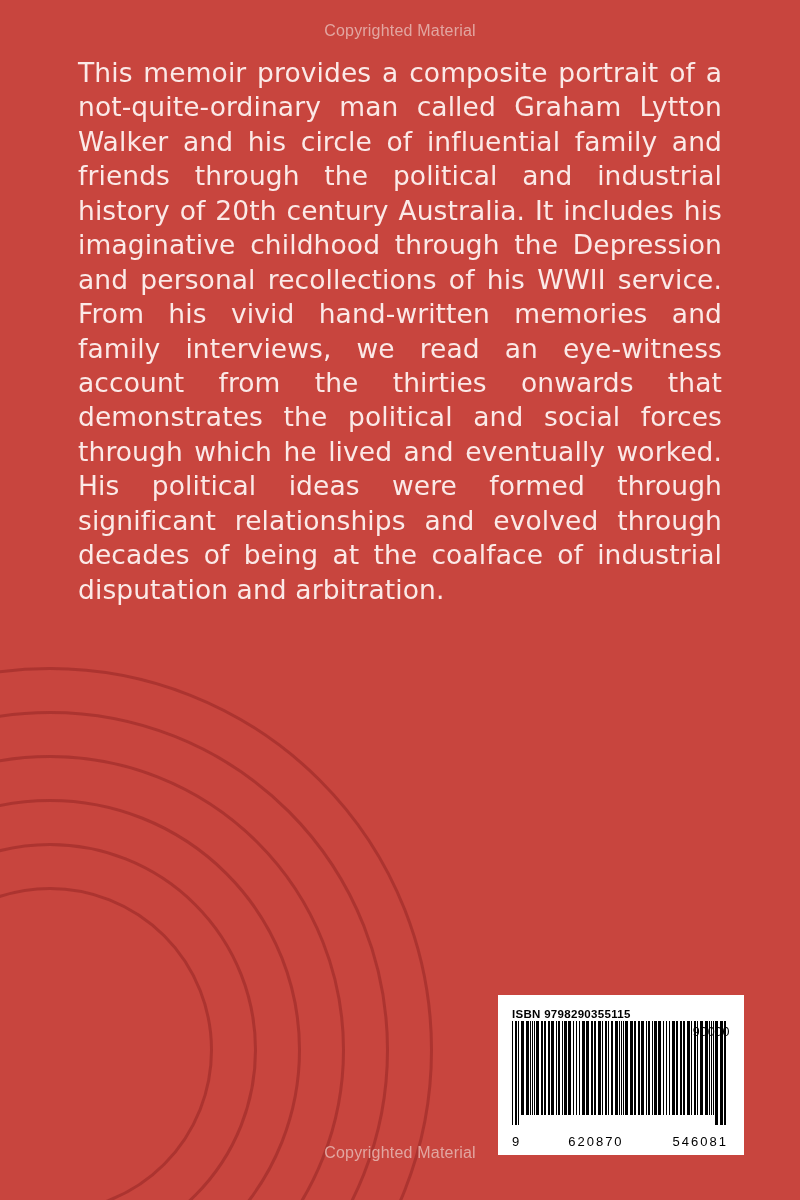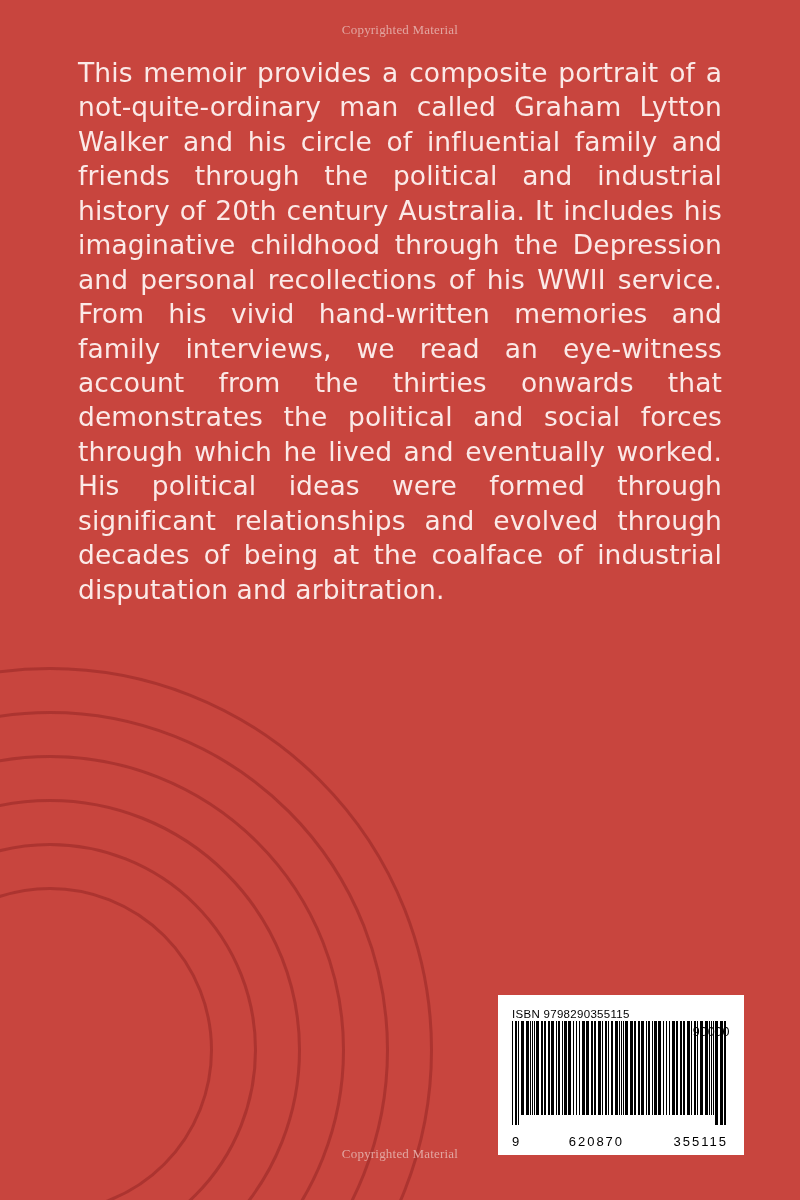--- a/index.html
+++ b/index.html
@@ -32,23 +32,23 @@
     border-radius: 50%;
     left: 50%;
     top: 50%;
     transform: translate(-50%, -50%);
   }
   .copyright-top, .copyright-bottom {
     position: absolute;
     width: 100%;
     text-align: center;
     color: #e2a6a1;
-    font-size: 13px;
+    font-size: 16px;
     letter-spacing: 0.2px;
-    font-family: Liberation Serif, serif;
+    font-family: Liberation Sans, sans-serif;
   }
   .copyright-top { top: 22px; }
   .copyright-bottom { bottom: 38px; }
 
   .blurb {
     position: absolute;
     left: 78px;
     right: 78px;
     top: 56px;
     color: #fbe9e7;
@@ -73,20 +73,21 @@
     box-sizing: border-box;
   }
   .isbn-text {
     position: absolute;
     top: 13px;
     left: 14px;
     font-size: 11.5px;
     color: #000;
     font-family: "Liberation Sans", sans-serif;
     letter-spacing: 0.3px;
+    font-weight: bold;
   }
   .price-code {
     position: absolute;
     top: 30px;
     right: 14px;
     font-size: 12.5px;
     color: #000;
     font-family: "Liberation Sans", sans-serif;
     letter-spacing: 0.5px;
   }
@@ -201,18 +202,18 @@
         <span class="short" style="width: 1px; margin-right: 1px;"></span>
         <span class="short" style="width: 1px; margin-right: 1px;"></span>
         <span class="short" style="width: 1px; margin-right: 1px;"></span>
         <span style="width: 3px; margin-right: 2px;"></span>
         <span style="width: 3px; margin-right: 1px;"></span>
         <span style="width: 2px; margin-right: 2px;"></span>
       </div>
     <div class="digits">
       <span class="lead">9</span>
       <span>620870</span>
-      <span>355115</span>
+      <span>546081</span>
     </div>
   </div>
 
   <div class="copyright-bottom">Copyrighted Material</div>
 </div>
 
 </body></html>

